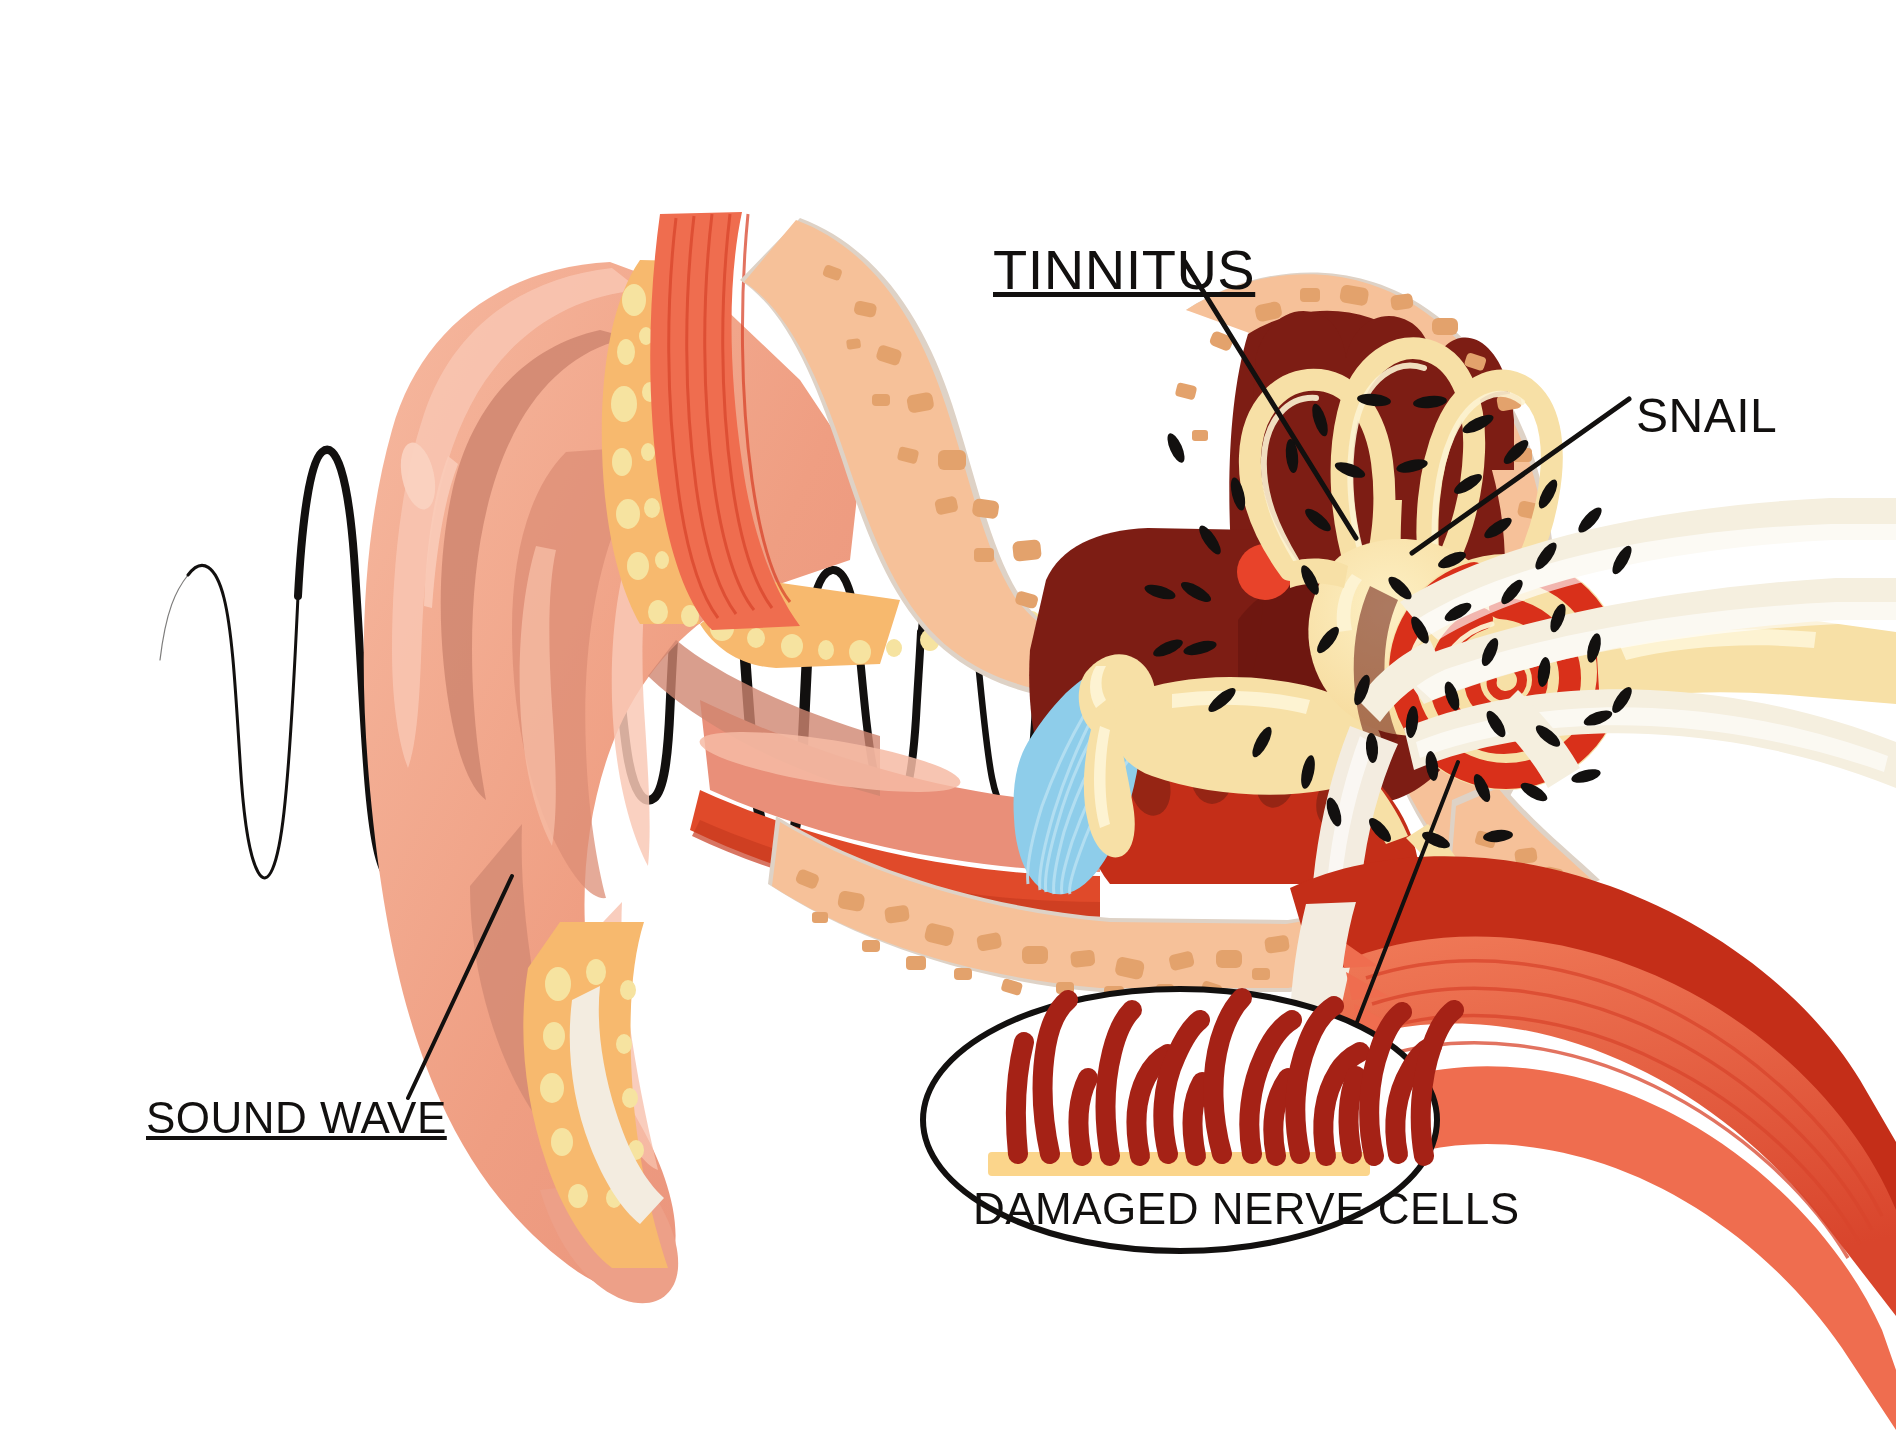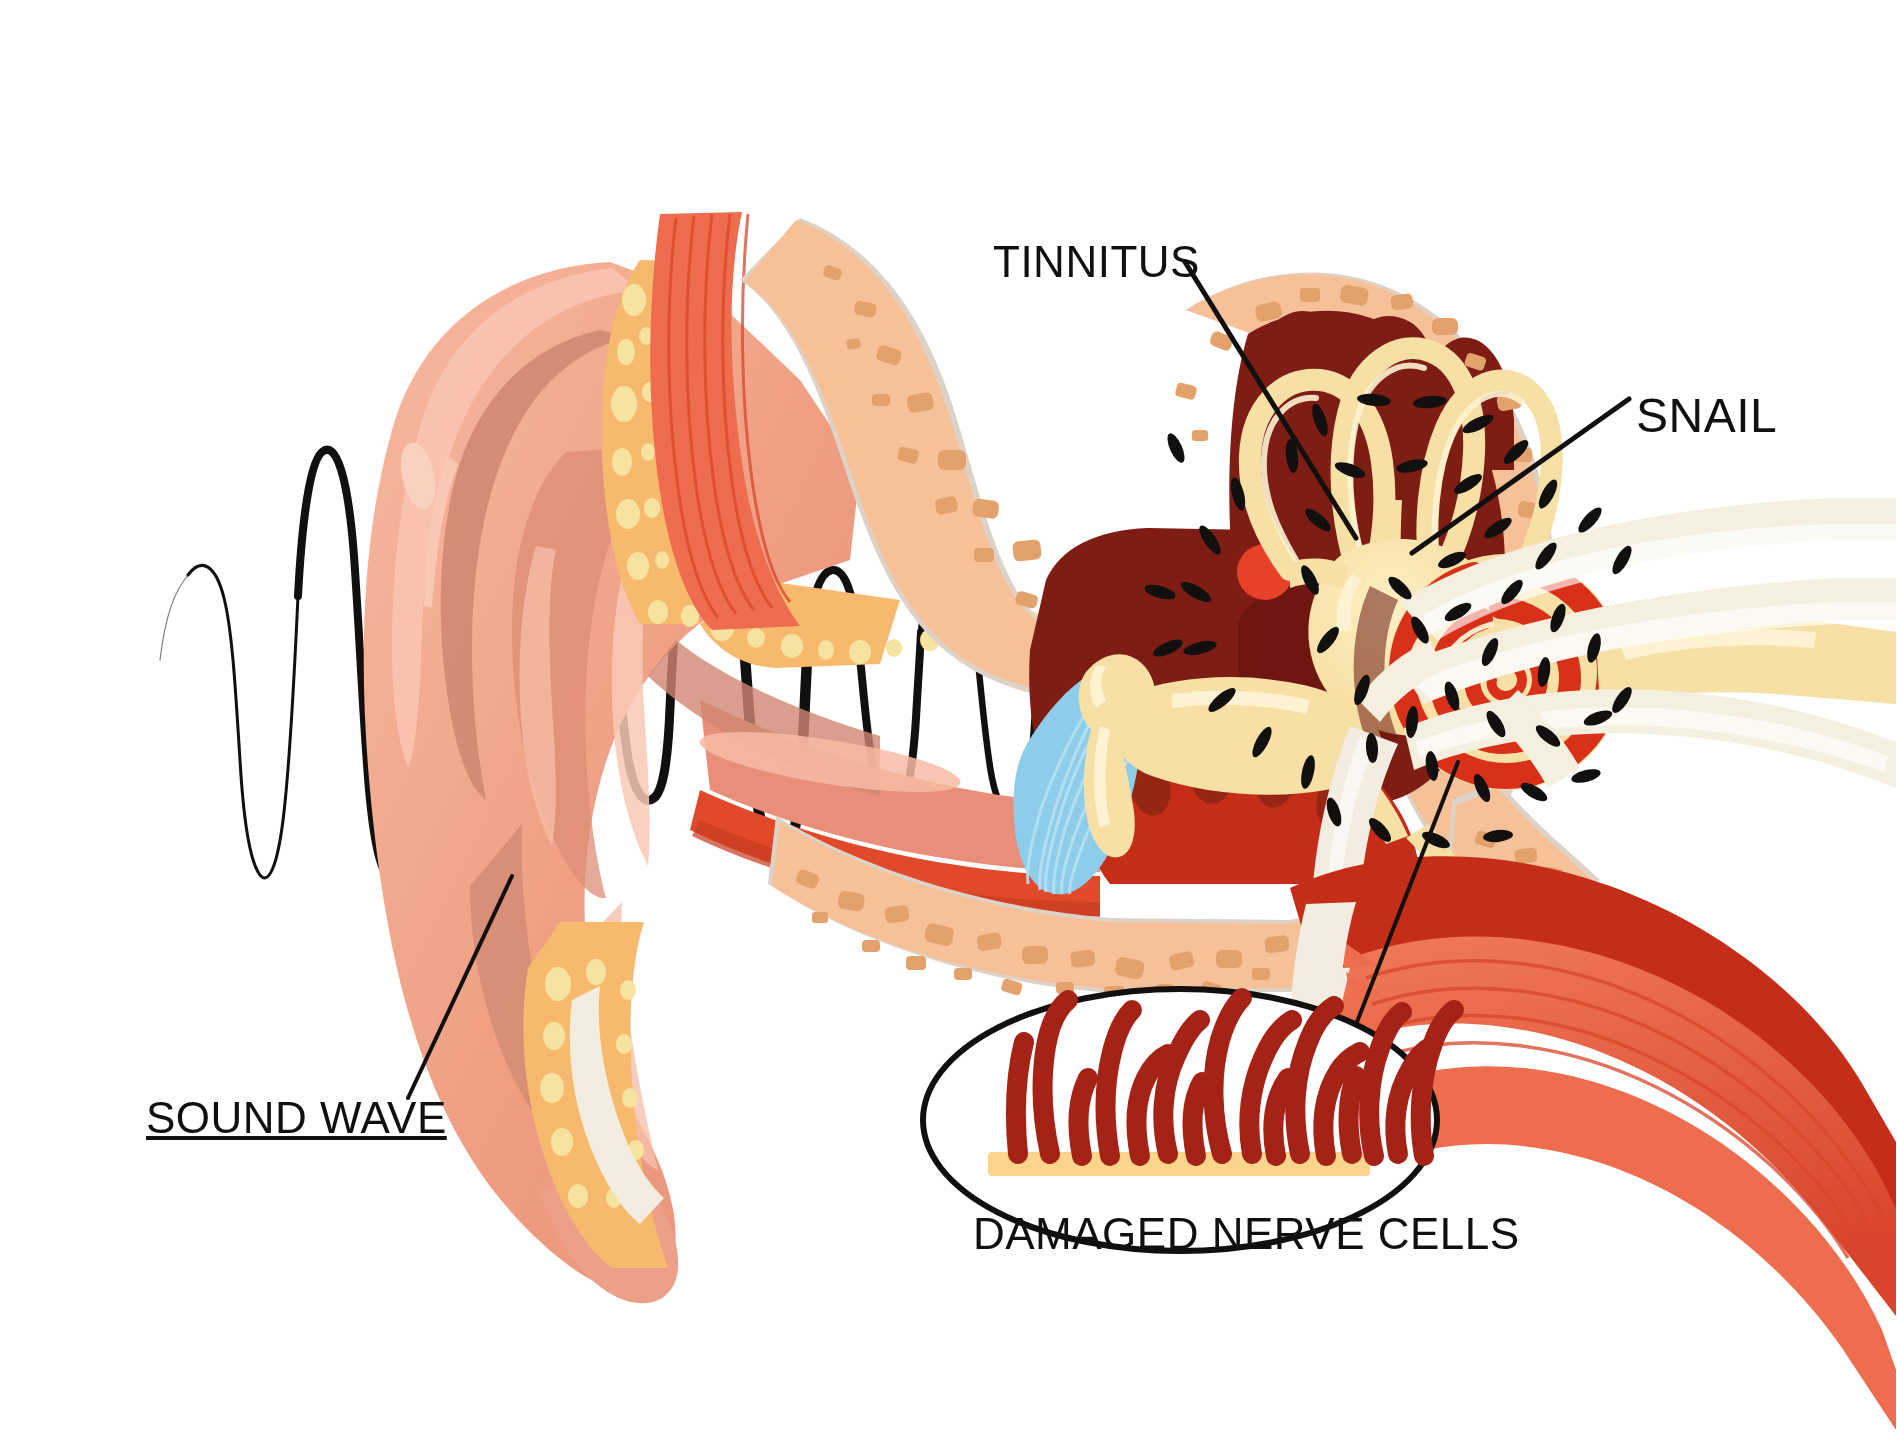--- a/index.html
+++ b/index.html
@@ -30,24 +30,24 @@
   }
   .lbl {
     position: absolute;
     color: #12100f;
     font-family: "Liberation Sans", sans-serif;
     font-weight: 400;
     letter-spacing: 0.5px;
     white-space: nowrap;
     user-select: none;
   }
-  #label-tinnitus { left: 993px; top: 237px; font-size: 44px; }
+  #label-tinnitus { left: 993px; top: 237px; font-size: 56px; text-decoration: underline; }
   #label-snail    { left: 1636px; top: 388px; font-size: 48px; }
   #label-sound-wave { left: 146px; top: 1093px; font-size: 44px; text-decoration: underline; }
-  #label-damaged-nerve-cells { left: 973px; top: 1209px; font-size: 44px; }
+  #label-damaged-nerve-cells { left: 973px; top: 1184px; font-size: 44px; }
 </style>
 </head>
 <body>
 
 <div id="stage">
 
 <svg id="diagram" viewBox="0 0 1897 1453" xmlns="http://www.w3.org/2000/svg">
 
   <defs>
 

